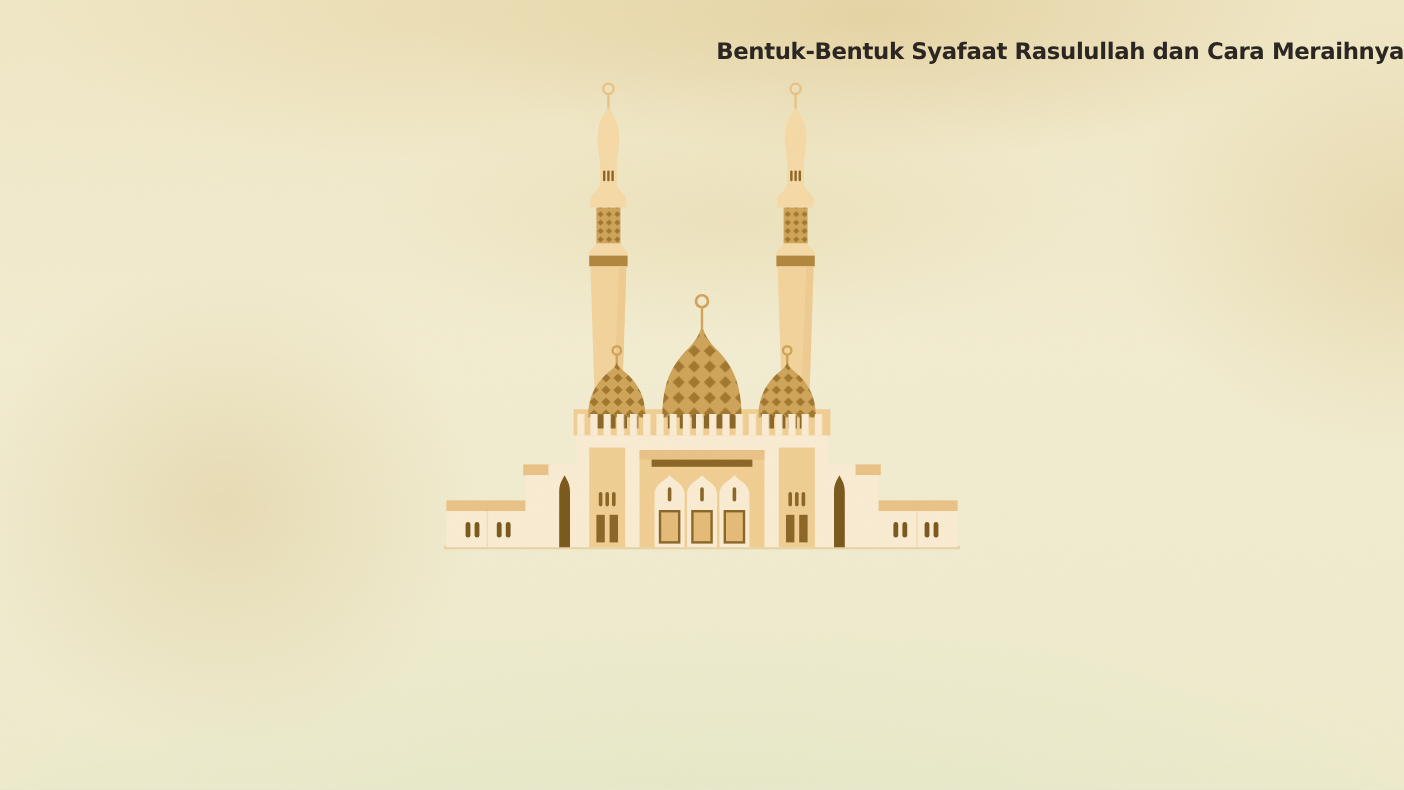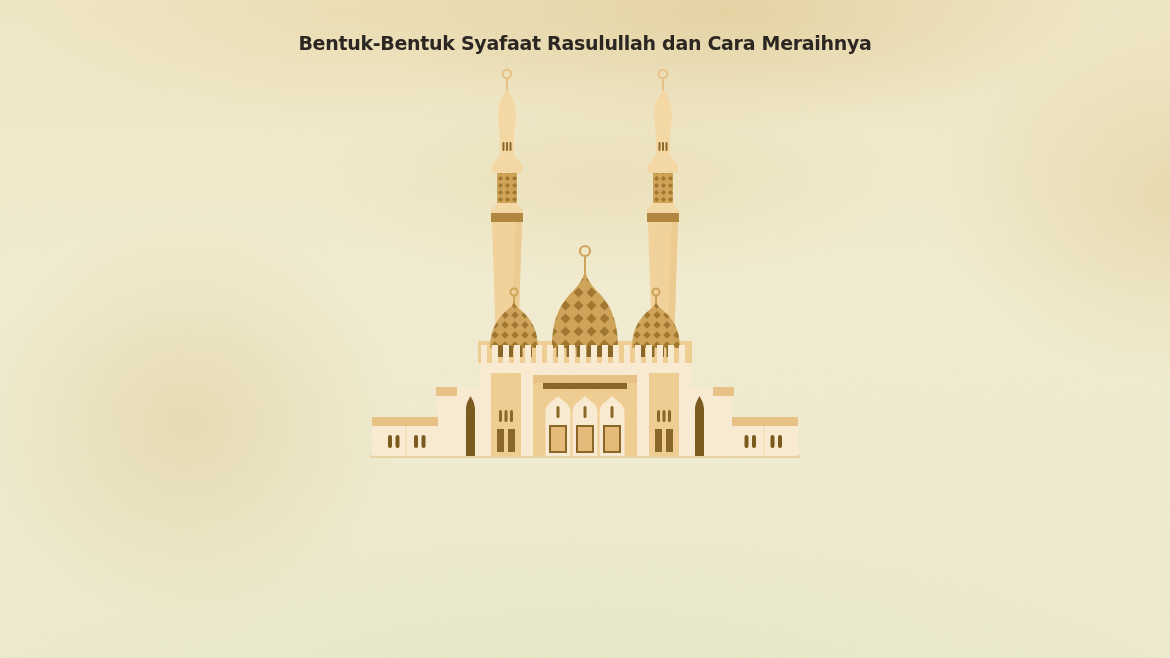--- a/index.html
+++ b/index.html
@@ -14,21 +14,21 @@
       radial-gradient(46% 26% at 62% 2%,  rgba(219,192,130,.50), rgba(219,192,130,0) 70%),
       radial-gradient(30% 40% at 101% 30%,rgba(222,199,140,.45), rgba(222,199,140,0) 70%),
       radial-gradient(26% 44% at 16% 64%, rgba(219,197,142,.42), rgba(219,197,142,0) 70%),
       radial-gradient(40% 26% at 30% 2%,  rgba(228,207,150,.35), rgba(228,207,150,0) 70%),
       radial-gradient(34% 20% at 52% 28%, rgba(226,205,150,.30), rgba(226,205,150,0) 75%),
       radial-gradient(70% 45% at 50% 110%,rgba(227,231,199,.78), rgba(227,231,199,0) 75%),
       linear-gradient(180deg,#F0E7C6 0%,#F2EDD2 45%,#EEEBCE 100%);
   }
   .title{
     position:absolute;top:32px;left:0;right:0;
-    text-align:center;
+    text-align:right;
     font-size:19px;line-height:22px;font-weight:bold;
     letter-spacing:-0.3px;
     color:var(--title-text,#292420);
   }
   .mosque{
     position:absolute;left:370px;top:55px;
     width:430px;height:403px;
   }
   .noise{
     position:absolute;inset:0;width:100%;height:100%;

